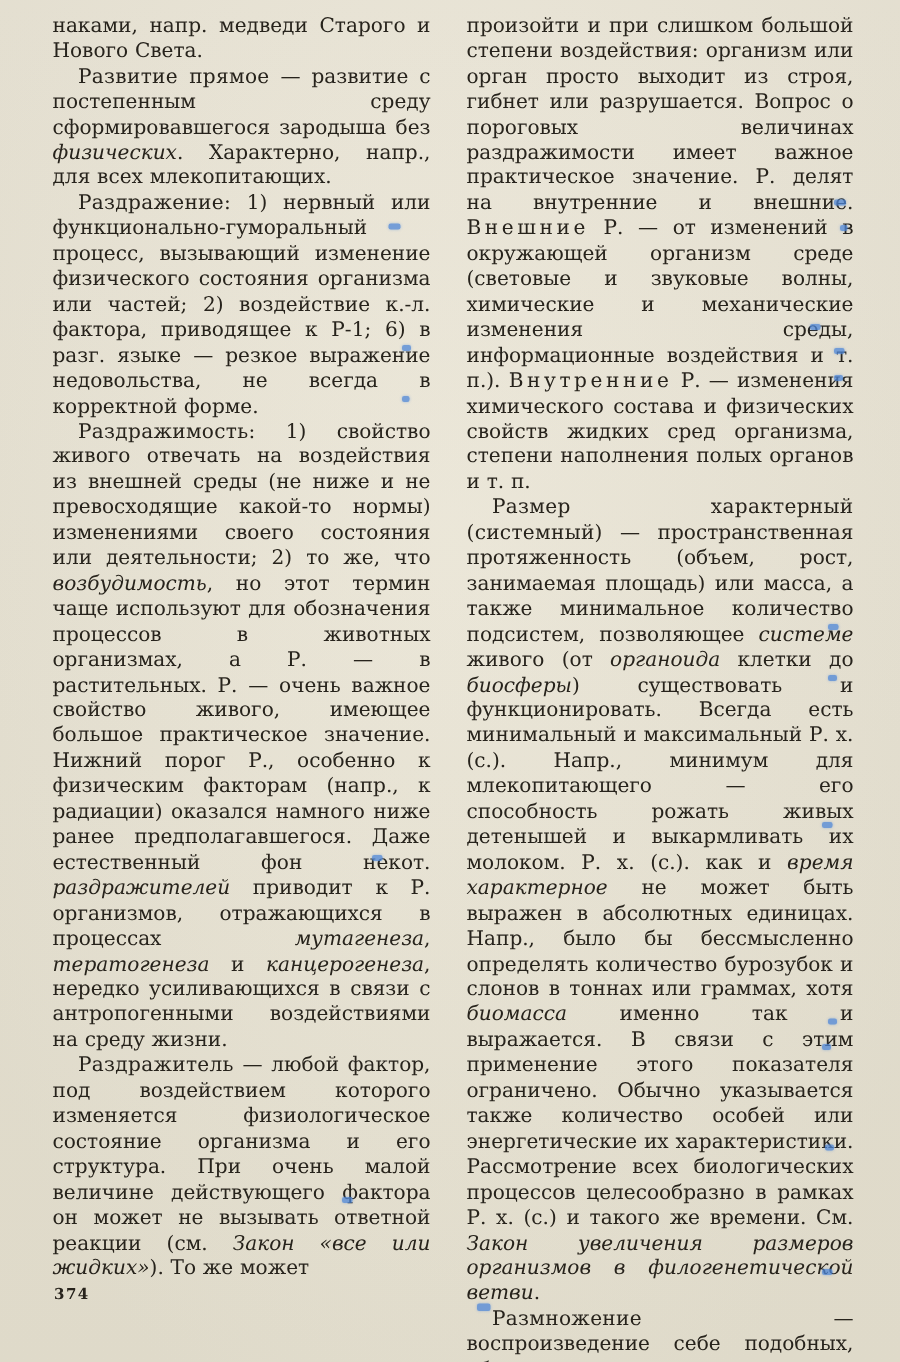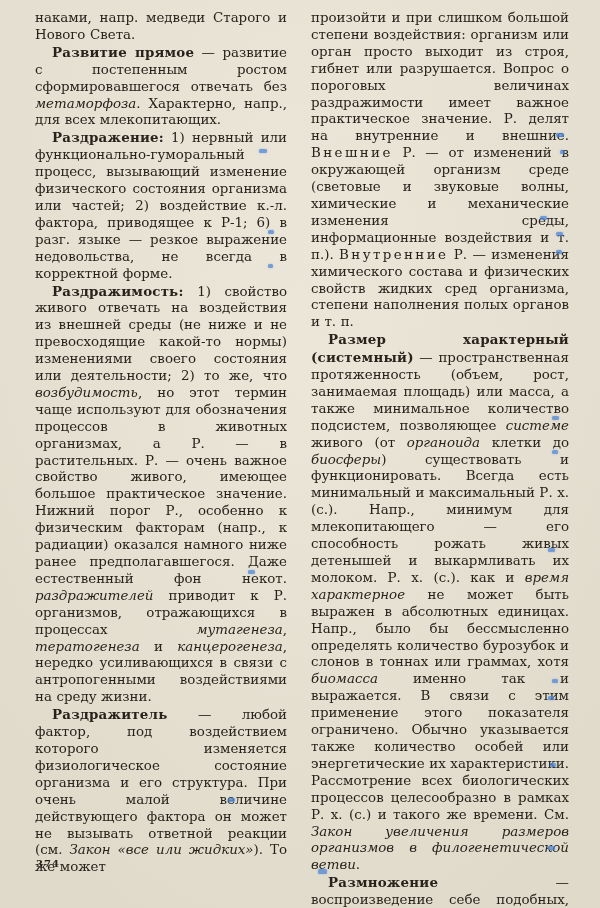--- a/index.html
+++ b/index.html
@@ -29,42 +29,42 @@
     font-size:13.4px;
     line-height:16.9px;
     text-align:justify;
     hyphens:auto;
     -webkit-hyphens:auto;
     word-spacing:0.02em;
   }
   .col.right{width:258px;}
   p.para{margin:0;padding:0;}
   p.para.indent{text-indent:17px;}
-  .b{font-weight:bold;letter-spacing:0.2px;}
+  .b{font-weight:normal;letter-spacing:0.2px;}
   .i{font-style:italic;}
   .sp{letter-spacing:2.4px;}
   .page-number{
     position:absolute;left:36px;top:858px;
     font-size:10px;font-weight:bold;letter-spacing:1px;
     color:var(--ink);
   }
   .ink-mark{
     position:absolute;background:var(--mark);
     opacity:.75;border-radius:1.5px;
     box-shadow:0 0 2px rgba(77,134,216,.6);
   }
 </style>
 </head>
 <body>
 
 <div class="scan">
   <div class="columns">
     <div class="col left" id="col-left">
         <p class="para"><span>наками, напр. медведи Старого и Нового Света.</span></p>
-        <p class="para indent"><span class="b">Развитие прямое</span><span> — развитие с постепенным ростом сформировавшегося отвечать без </span><span class="i">метаморфоза</span><span>. Характерно, напр., для всех млекопитающих.</span></p>
+        <p class="para indent"><span class="b">Развитие прямое</span><span> — развитие с постепенным среду сформировавшегося зародыша без </span><span class="i">физических</span><span>. Характерно, напр., для всех млекопитающих.</span></p>
         <p class="para indent"><span class="b">Раздражение:</span><span> 1) нервный или функционально-гуморальный процесс, вызывающий изменение физического состояния организма или частей; 2) воздействие к.-л. фактора, приводящее к Р-1; 6) в разг. языке — резкое выражение недовольства, не всегда в корректной форме.</span></p>
         <p class="para indent"><span class="b">Раздражимость:</span><span> 1) свойство живого отвечать на воздействия из внешней среды (не ниже и не превосходящие какой-то нормы) изменениями своего состояния или деятельности; 2) то же, что </span><span class="i">возбудимость</span><span>, но этот термин чаще используют для обозначения процессов в животных организмах, а Р. — в растительных. Р. — очень важное свойство живого, имеющее большое практическое значение. Нижний порог Р., особенно к физическим факторам (напр., к радиации) оказался намного ниже ранее предполагавшегося. Даже естественный фон некот. </span><span class="i">раздражителей</span><span> приводит к Р. организмов, отражающихся в процессах </span><span class="i">мутагенеза</span><span>, </span><span class="i">тератогенеза</span><span> и </span><span class="i">канцерогенеза</span><span>, нередко усиливающихся в связи с антропогенными воздействиями на среду жизни.</span></p>
         <p class="para indent"><span class="b">Раздражитель</span><span> — любой фактор, под воздействием которого изменяется физиологическое состояние организма и его структура. При очень малой величине действующего фактора он может не вызывать ответной реакции (см. </span><span class="i">Закон «все или жидких»</span><span>). То же может</span></p>
       </div>
     <div class="col right" id="col-right">
         <p class="para"><span>произойти и при слишком большой степени воздействия: организм или орган просто выходит из строя, гибнет или разрушается. Вопрос о пороговых величинах раздражимости имеет важное практическое значение. Р. делят на внутренние и внешние. </span><span class="sp">Внешние</span><span> Р. — от изменений в окружающей организм среде (световые и звуковые волны, химические и механические изменения среды, информационные воздействия и т. п.). </span><span class="sp">Внутренние</span><span> Р. — изменения химического состава и физических свойств жидких сред организма, степени наполнения полых органов и т. п.</span></p>
         <p class="para indent"><span class="b">Размер характерный (системный)</span><span> — пространственная протяженность (объем, рост, занимаемая площадь) или масса, а также минимальное количество подсистем, позволяющее </span><span class="i">системе</span><span> живого (от </span><span class="i">органоида</span><span> клетки до </span><span class="i">биосферы</span><span>) существовать и функционировать. Всегда есть минимальный и максимальный Р. х. (с.). Напр., минимум для млекопитающего — его способность рожать живых детенышей и выкармливать их молоком. Р. х. (с.). как и </span><span class="i">время характерное</span><span> не может быть выражен в абсолютных единицах. Напр., было бы бессмысленно определять количество бурозубок и слонов в тоннах или граммах, хотя </span><span class="i">биомасса</span><span> именно так и выражается. В связи с этим применение этого показателя ограничено. Обычно указывается также количество особей или энергетические их характеристики. Рассмотрение всех биологических процессов целесообразно в рамках Р. х. (с.) и такого же времени. См. </span><span class="i">Закон увеличения размеров организмов в филогенетической ветви</span><span>.</span></p>
         <p class="para indent"><span class="b">Размножение</span><span> — воспроизведение себе подобных, обеспечива-</span></p>
       </div>
   </div>

